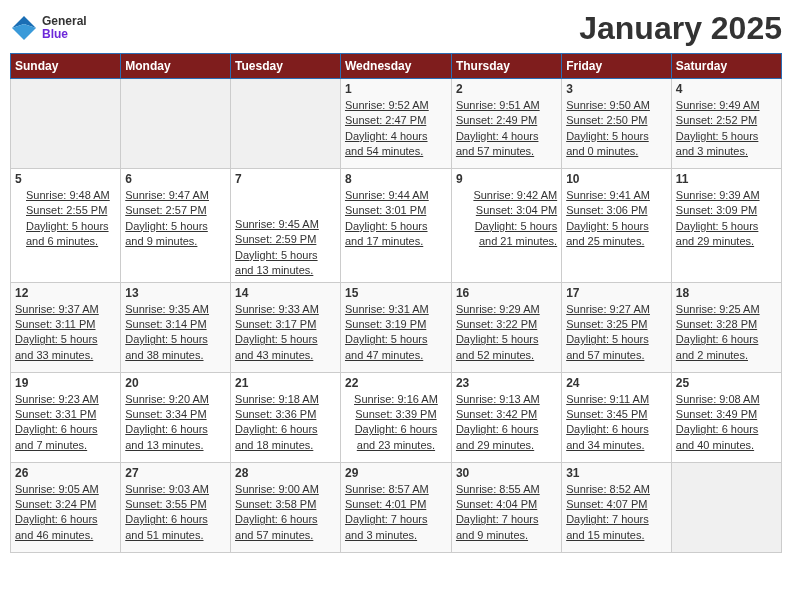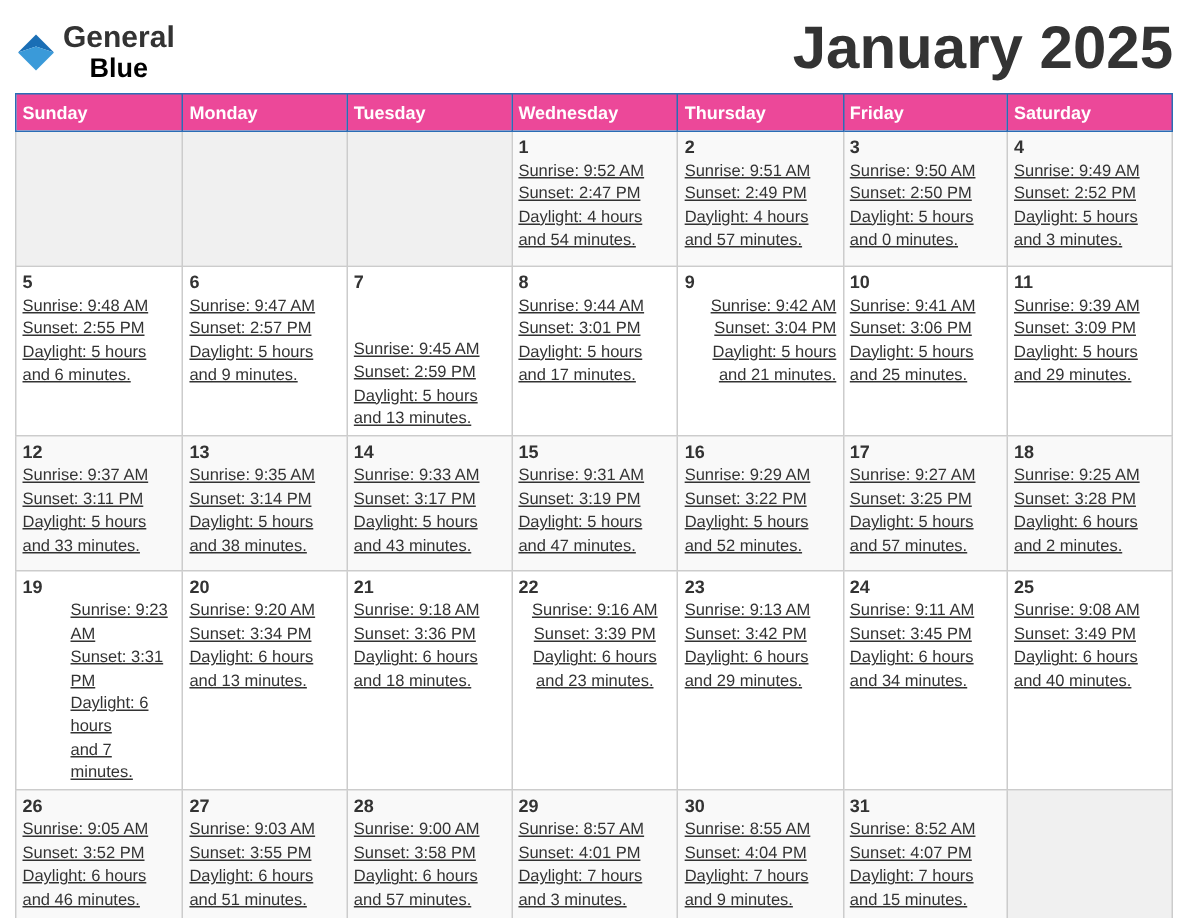--- a/index.html
+++ b/index.html
@@ -20,54 +20,53 @@
       display: flex;
       align-items: center;
       margin-top: 4px;
     }
     .logo-text {
       display: flex;
       flex-direction: column;
       line-height: 1.1;
     }
     .logo-general {
-      font-size: 20px;
+      font-size: 12px;
       font-weight: bold;
       color: #333;
     }
     .logo-blue {
-      font-size: 18px;
+      font-size: 12px;
       font-weight: bold;
-      color: #000000;
-      text-align: center;
+      color: #6d28d9;
     }
     .logo-icon {
       width: 28px;
       height: 28px;
       margin-right: 4px;
     }
     .title-block {
       text-align: right;
     }
     .month-title {
-      font-size: 40px;
+      font-size: 32px;
       font-weight: bold;
       color: #333;
     }
     .subtitle {
       font-size: 14px;
       color: #555;
     }
     .calendar-table {
       width: 100%;
       border-collapse: collapse;
       border: 1px solid #ccc;
     }
     .calendar-table th {
-      background-color: #ec4899;
+      background-color: #7f1d1d;
       color: #fff;
       font-size: 12px;
       padding: 5px 4px;
       text-align: left;
       border: 1px solid #2a6db5;
     }
     .calendar-table td {
       vertical-align: top;
       border: 1px solid #ccc;
       padding: 3px 4px;
@@ -160,21 +159,21 @@
           <div class="day-number">4</div>
           <div class="day-info" style="white-space: pre-line;">Sunrise: 9:49 AM
 Sunset: 2:52 PM
 Daylight: 5 hours
 and 3 minutes.</div>
         </td>
       </tr>
       <tr>
         <td>
           <div class="day-number">5</div>
-          <div class="day-info" style="white-space: pre-line;">Sunrise: 9:48 AM
+          <div class="day-info" style="white-space: pre-line; margin-left: 11px;">Sunrise: 9:48 AM
 Sunset: 2:55 PM
 Daylight: 5 hours
 and 6 minutes.</div>
         </td>
         <td>
           <div class="day-number">6</div>
           <div class="day-info" style="white-space: pre-line;">Sunrise: 9:47 AM
 Sunset: 2:57 PM
 Daylight: 5 hours
 and 9 minutes.</div>
@@ -262,21 +261,21 @@
           <div class="day-number">18</div>
           <div class="day-info" style="white-space: pre-line;">Sunrise: 9:25 AM
 Sunset: 3:28 PM
 Daylight: 6 hours
 and 2 minutes.</div>
         </td>
       </tr>
       <tr>
         <td>
           <div class="day-number">19</div>
-          <div class="day-info" style="white-space: pre-line; margin-left: 32px;">Sunrise: 9:23 AM
+          <div class="day-info" style="white-space: pre-line;">Sunrise: 9:23 AM
 Sunset: 3:31 PM
 Daylight: 6 hours
 and 7 minutes.</div>
         </td>
         <td>
           <div class="day-number">20</div>
           <div class="day-info" style="white-space: pre-line;">Sunrise: 9:20 AM
 Sunset: 3:34 PM
 Daylight: 6 hours
 and 13 minutes.</div>
@@ -314,21 +313,21 @@
           <div class="day-info" style="white-space: pre-line;">Sunrise: 9:08 AM
 Sunset: 3:49 PM
 Daylight: 6 hours
 and 40 minutes.</div>
         </td>
       </tr>
       <tr>
         <td>
           <div class="day-number">26</div>
           <div class="day-info" style="white-space: pre-line;">Sunrise: 9:05 AM
-Sunset: 3:52 PM
+Sunset: 3:24 PM
 Daylight: 6 hours
 and 46 minutes.</div>
         </td>
         <td>
           <div class="day-number">27</div>
           <div class="day-info" style="white-space: pre-line;">Sunrise: 9:03 AM
 Sunset: 3:55 PM
 Daylight: 6 hours
 and 51 minutes.</div>
         </td>

